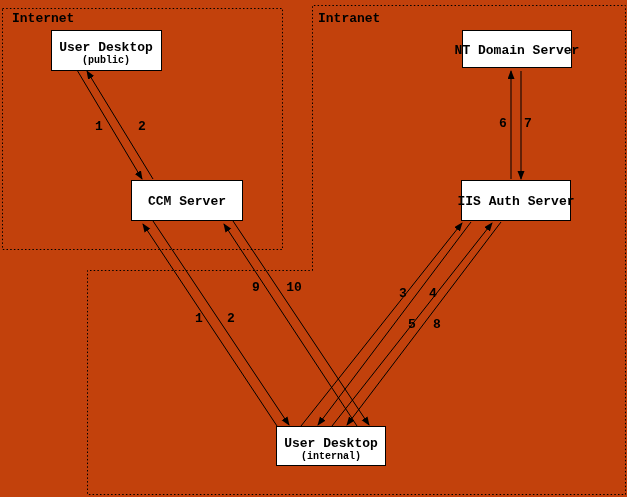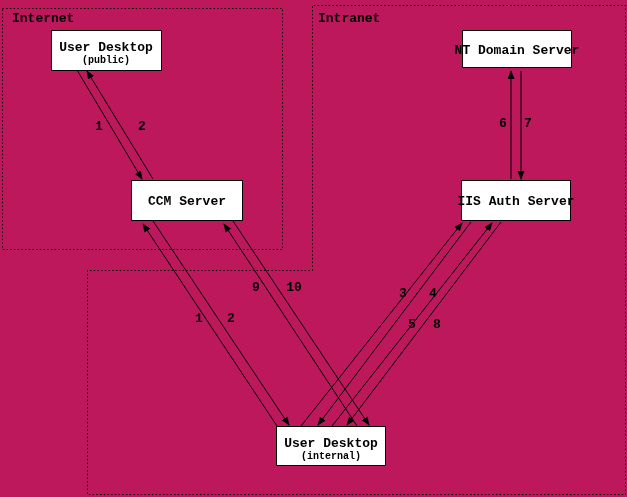--- a/index.html
+++ b/index.html
@@ -1,16 +1,16 @@
 <!DOCTYPE html>
 <html><head>
 <meta charset="utf-8">
 <style>
   html,body{margin:0;padding:0;background:#ffffff;}
-  .stage{position:relative;width:627px;height:497px;background:#be185d;overflow:hidden;text-align:right;}
+  .stage{position:relative;width:627px;height:497px;background:#c2410c;overflow:hidden;text-align:right;}
   svg{display:block;}
   .mono-title{font-family:"Liberation Mono","DejaVu Sans Mono",monospace;font-weight:bold;font-size:13px;fill:#000;}
   .mono-sub{font-family:"Liberation Mono","DejaVu Sans Mono",monospace;font-weight:bold;font-size:10px;fill:#000;}
   .mono-num{font-family:"Liberation Mono","DejaVu Sans Mono",monospace;font-weight:bold;font-size:13px;fill:#000;}
   .region-label{font-family:"Liberation Mono","DejaVu Sans Mono",monospace;font-weight:bold;font-size:13px;fill:#000;}
   .node-rect{fill:#ffffff;stroke:#000000;stroke-width:1;}
   .dash-border{fill:none;stroke:#000000;stroke-width:1;stroke-dasharray:1.5 2.2;}
   .edge{stroke:#000000;stroke-width:1;fill:none;}
 </style>
 </head>

